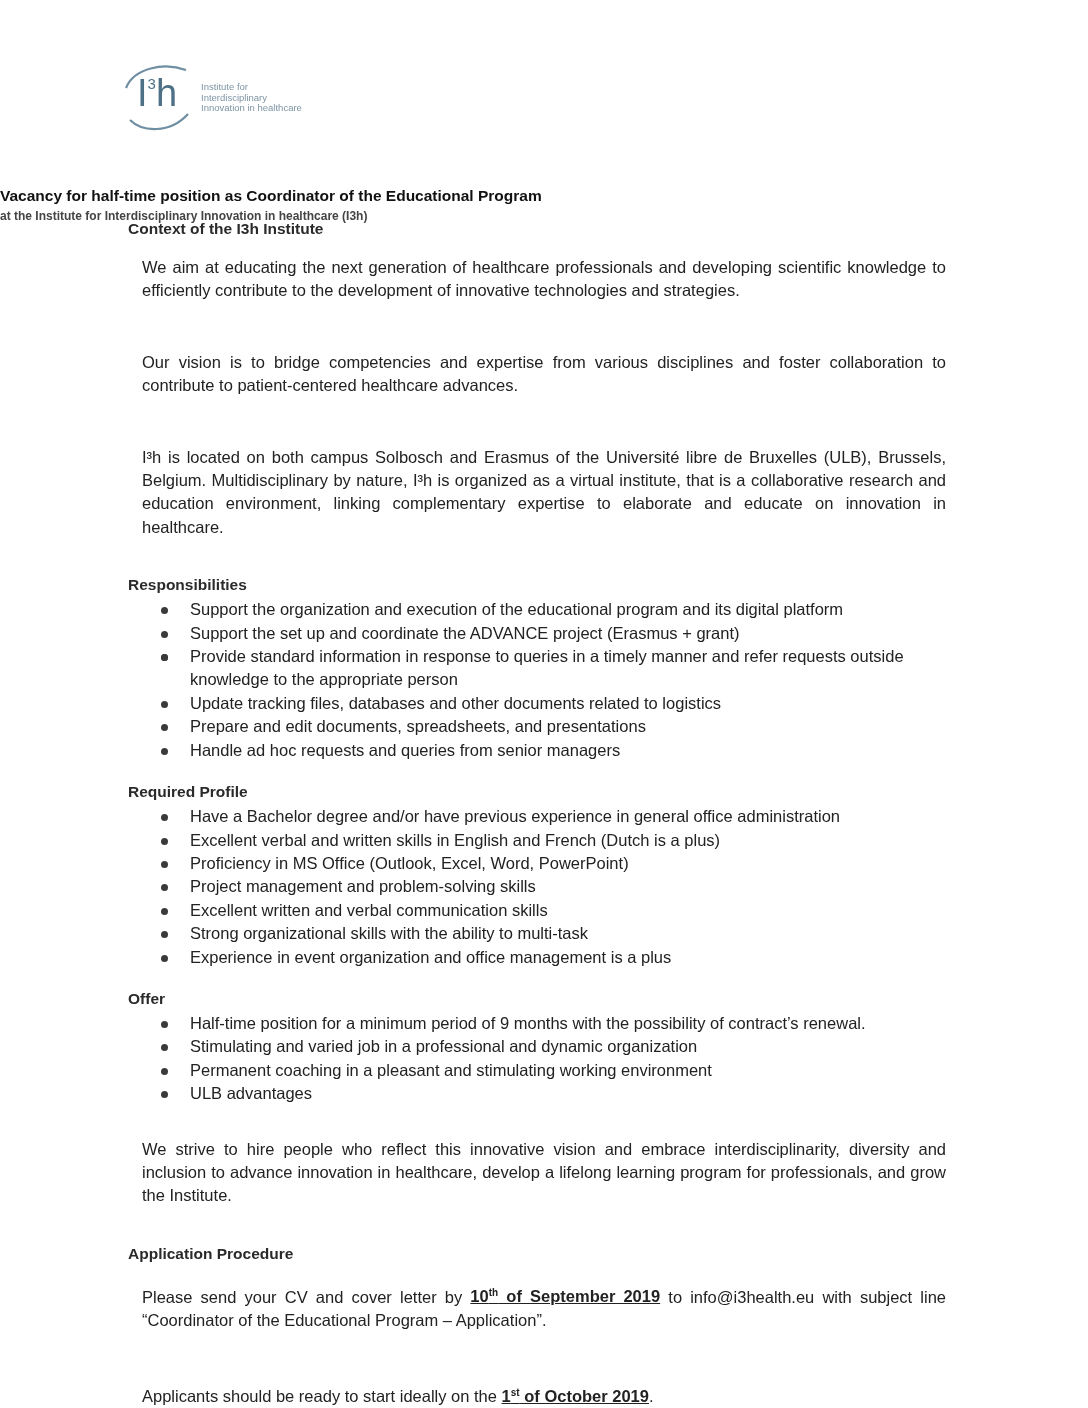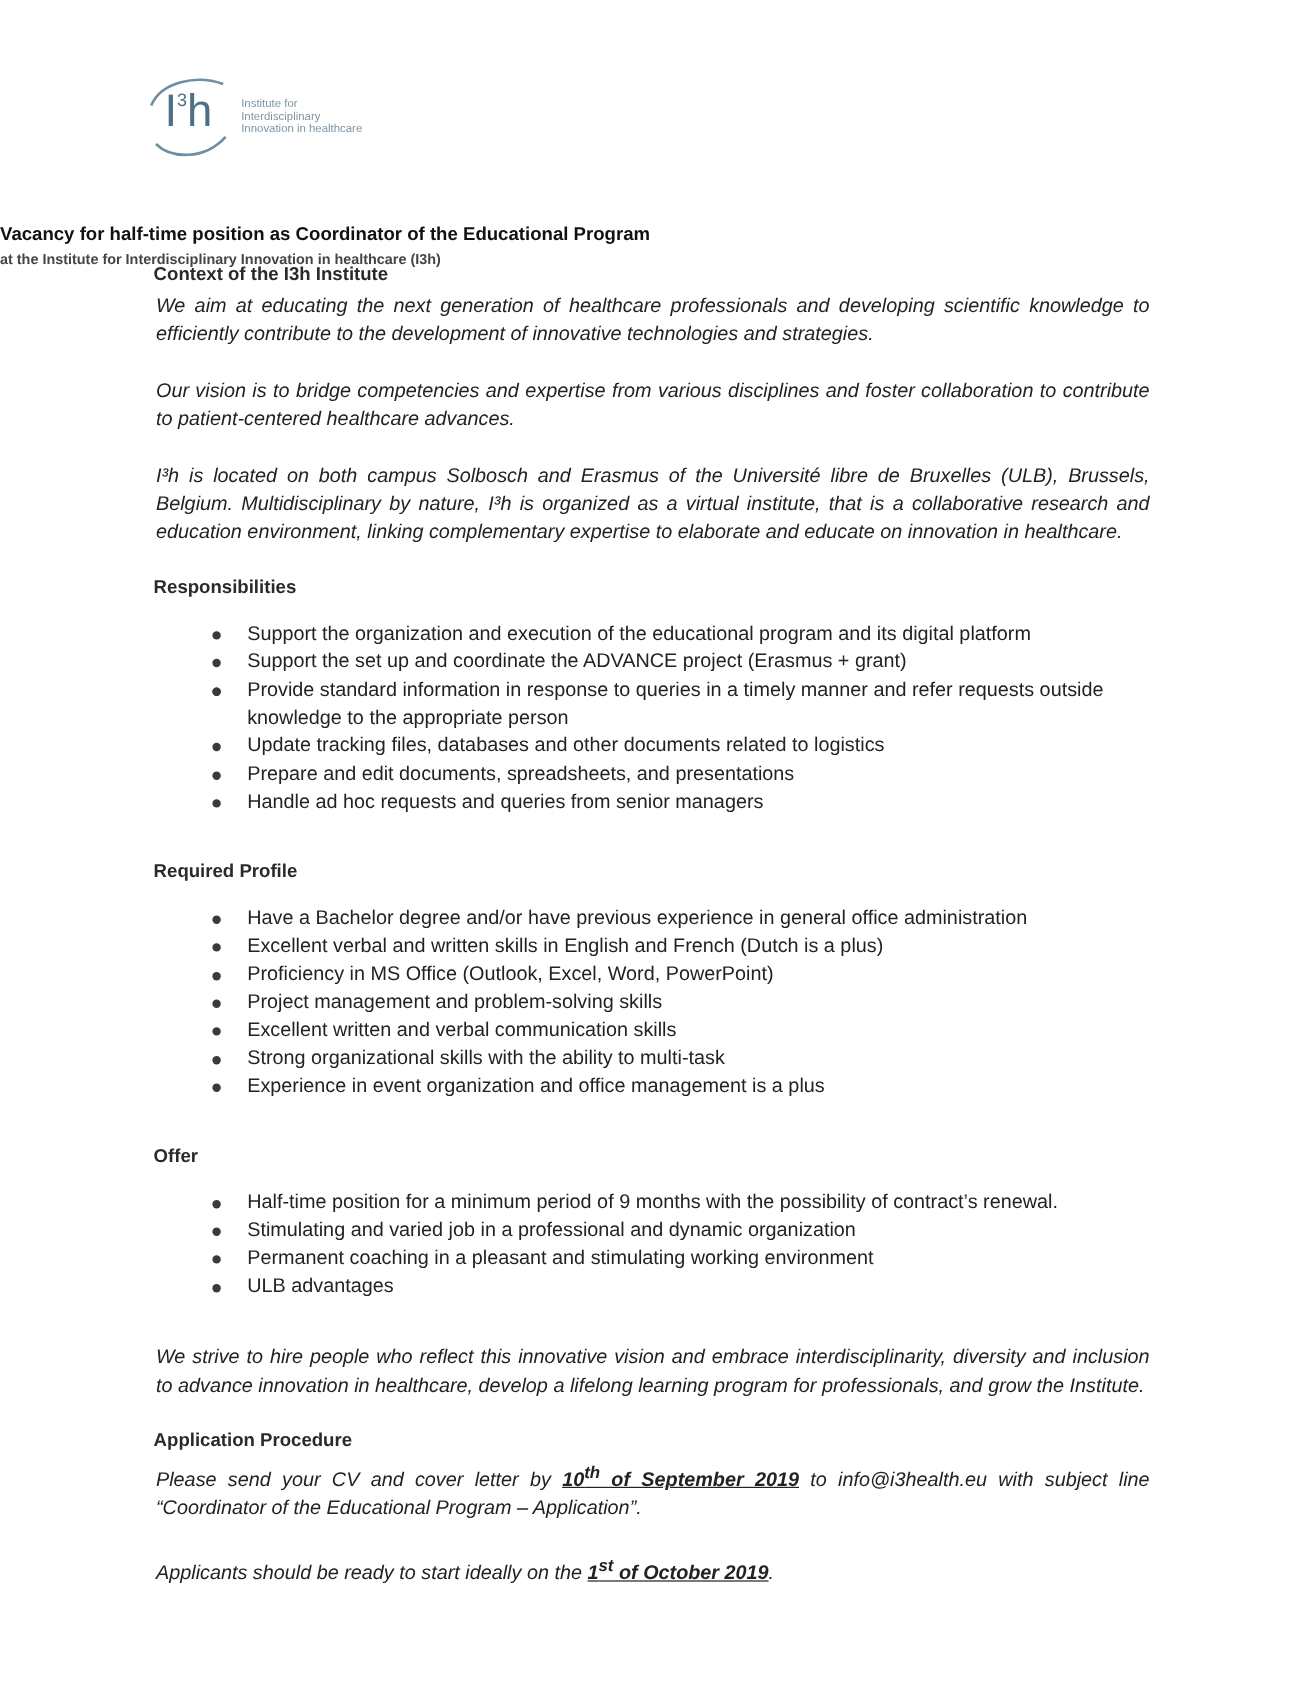--- a/index.html
+++ b/index.html
@@ -20,30 +20,30 @@
     color: #7d95a4;
   }
   .title-block { position: absolute; left: 0; top: 153px; width: 884px; text-align: left; margin-top: 32px; }
   .title-line1 { font-weight: bold; font-size: 15.5px; color: #111; line-height: 21px; }
   .title-line2 { font-weight: bold; font-size: 12px; color: #444; line-height: 21px; }
   .content {
     position: absolute; left: 126px; top: 215px; width: 836px;
     font-size: 16.5px; line-height: 23.4px; color: #222;
   }
   h2 { font-size: 15.5px; font-weight: bold; margin: 2px; line-height: 23px; color: #2a2a2a; }
-  p { margin: 4px; text-align: justify; font-style: italic; }
+  p { margin: 16px; text-align: justify; }
   .gap { height: 16px; }
-  ul { list-style: none; margin: 16px; padding: 0; }
+  ul { list-style: none; margin: 0; padding: 0; }
   li { position: relative; padding-left: 64px; }
   li .bullet {
     position: absolute; left: 35px; top: 9px; width: 7px; height: 7px; border-radius: 50%;
     background: #3a3a3a;
   }
   .u { font-weight: bold; text-decoration: underline; }
-  .u sup { font-size: 14px; }
+  .u sup { font-size: 10px; }
 </style>
 </head>
 <body>
 
 <div class="logo">
   <div class="logo-mark">
     <svg class="logo-arc" width="80" height="72" viewBox="0 0 80 72">
       <path d="M6 26 C 14 6, 44 0, 66 8" stroke="#6f8ea2" stroke-width="2.2" fill="none"></path>
       <path d="M10 58 C 22 70, 50 72, 68 52" stroke="#6f8ea2" stroke-width="2.2" fill="none"></path>
     </svg>

